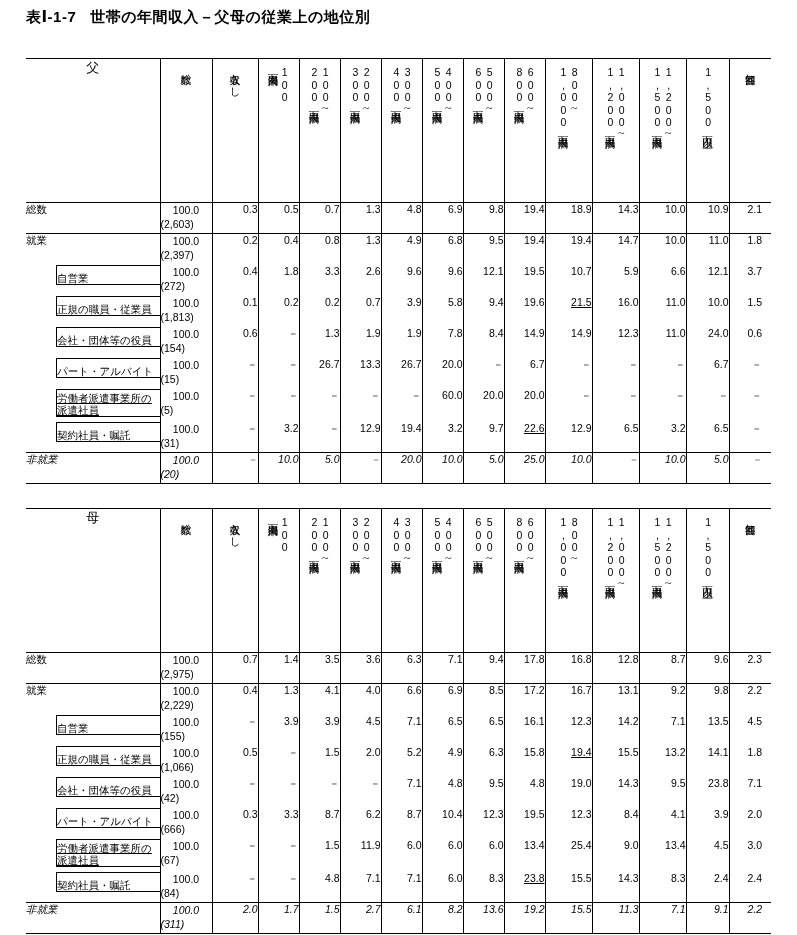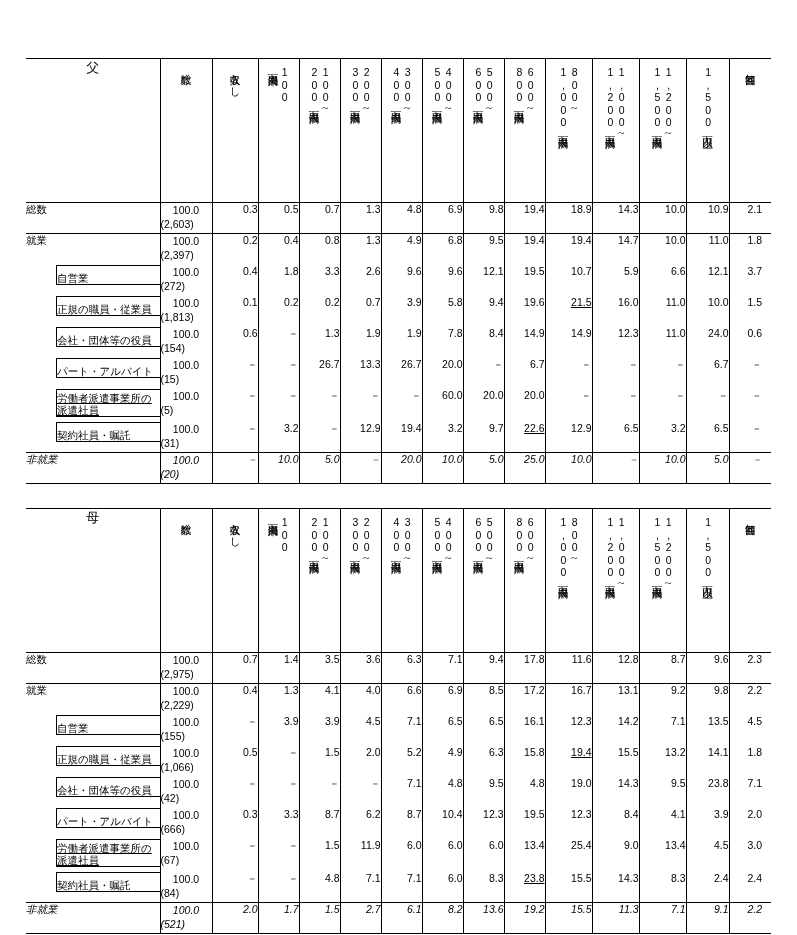--- a/index.html
+++ b/index.html
@@ -151,20 +151,23 @@
 
   
   tr.rule-under > td { border-bottom: 1.1px solid #000; }
   tr.last-row > td { border-bottom: 1.6px solid #000; font-style: italic; }
 </style>
 </head>
 <body>
 
 <div class="page">
 
+  <div class="title">
+    <span class="tnum">表Ⅰ-1-7</span><span>世帯の年間収入－父母の従業上の地位別</span>
+  </div>
 
   <div class="tblock" id="block-father">
       <table class="stat">
         <colgroup>
           <col style="width: 134px;">
           <col style="width: 52px;">
           <col style="width: 46px;">
           <col style="width: 41px;">
           <col style="width: 41px;">
           <col style="width: 41px;">
@@ -541,21 +544,21 @@
             <td class="lbl"><span>総数</span></td>
             <td class="total"><span>100.0</span><span class="sub">(2,975)</span></td>
             <td class="num">0.7</td>
             <td class="num">1.4</td>
             <td class="num">3.5</td>
             <td class="num">3.6</td>
             <td class="num">6.3</td>
             <td class="num">7.1</td>
             <td class="num">9.4</td>
             <td class="num">17.8</td>
-            <td class="num">11.6</td>
+            <td class="num">16.8</td>
             <td class="num">12.8</td>
             <td class="num">8.7</td>
             <td class="num">9.6</td>
             <td class="num last">2.3</td>
           </tr>
           <tr class="drow">
             <td class="lbl"><span>就業</span></td>
             <td class="total"><span>100.0</span><span class="sub">(2,229)</span></td>
             <td class="num">0.4</td>
             <td class="num">1.3</td>
@@ -680,21 +683,21 @@
             <td class="num">8.3</td>
             <td class="num"><span class="u">23.8</span></td>
             <td class="num">15.5</td>
             <td class="num">14.3</td>
             <td class="num">8.3</td>
             <td class="num">2.4</td>
             <td class="num last">2.4</td>
           </tr>
           <tr class="drow last-row">
             <td class="lbl"><span>非就業</span></td>
-            <td class="total"><span>100.0</span><span class="sub">(521)</span></td>
+            <td class="total"><span>100.0</span><span class="sub">(311)</span></td>
             <td class="num">2.0</td>
             <td class="num">1.7</td>
             <td class="num">1.5</td>
             <td class="num">2.7</td>
             <td class="num">6.1</td>
             <td class="num">8.2</td>
             <td class="num">13.6</td>
             <td class="num">19.2</td>
             <td class="num">15.5</td>
             <td class="num">11.3</td>

